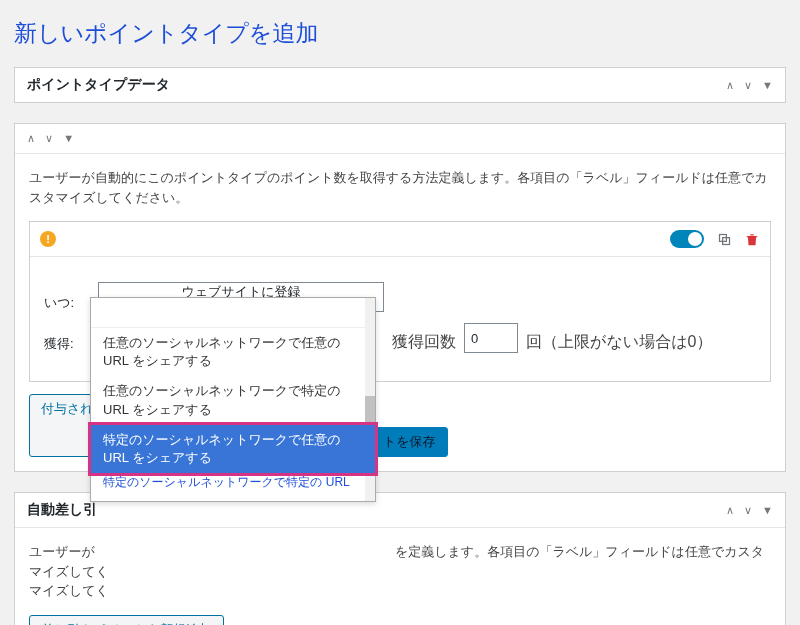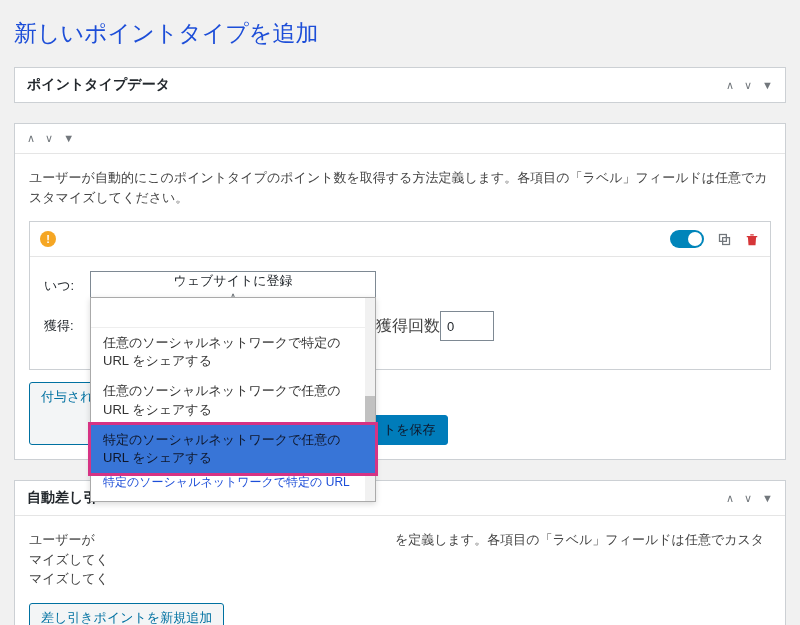--- a/index.html
+++ b/index.html
@@ -97,23 +97,24 @@
     display:flex; align-items:center; justify-content:center;
     font-size:15px;
     color:#72777c;
   }
   .trash-icon { color:#d63638; }
   .item-content {
     padding: 14px 14px 18px 14px;
     position: relative;
   }
   .row {
-    display:flex; align-items:center;
+    display:flex; align-items:flex-end;
     margin-bottom:10px;
-    gap:0;
+    gap:8px;
+    margin-top:11px;
   }
   .row-label {
     width:46px;
     font-size:13px;
   }
   .combo {
     border:1px solid #7e8993;
     height:30px;
     width:286px;
     display:flex;
@@ -168,21 +169,21 @@
     padding:8px 10px 6px 10px;
     color:#555;
   }
   .dropdown .opt {
     padding:6px 12px;
     line-height:1.4;
     color:#333;
   }
   .dropdown .opt.selected {
     background:#3875d7;
-    color:#0f172a;
+    color:#ffffff;
   }
   .dropdown .last-peek {
     padding:2px 12px 0 12px;
     line-height:1.2;
     color:#1d4ed8;
     font-size:12px;
     border-bottom:1px solid transparent;
     overflow:hidden;
     height:28px;
   }
@@ -267,35 +268,36 @@
             <div class="combo">
               <span>ウェブサイトに登録</span>
               <span class="chev">∧</span>
             </div>
           </div>
 
           <div class="dropdown">
             <div class="scrollbar-track"></div>
             <div class="scrollbar-thumb"></div>
             <div style="height:30px;border-bottom:1px solid #eee;"></div>
+            <div class="opt">任意のソーシャルネットワークで任意の URL をシェアする</div>
             <div class="opt">任意のソーシャルネットワークで特定の URL をシェアする</div>
-            <div class="opt">任意のソーシャルネットワークで任意の URL をシェアする</div>
             <div class="highlight">
               <div class="opt selected">特定のソーシャルネットワークで任意の URL をシェアする</div>
             </div>
             <div class="last-peek">特定のソーシャルネットワークで特定の URL</div>
           </div>
 
           <div class="row">
             <div class="row-label">獲得:</div>
             <div style="width:286px"></div>
             <span class="itsu-extra">獲得回数</span>
             <div class="num-input">
                 <span>0</span>
               </div>
+            <span class="itsu-extra">回（上限がない場合は0）</span>
           </div>
 
         </div>
       </div>
 
       <div class="buttons" style="margin-top:12px;">
         <span class="btn">付与された</span>
         <span style="width:232px"></span>
         <span class="btn btn-primary">トを保存</span>
       </div>

